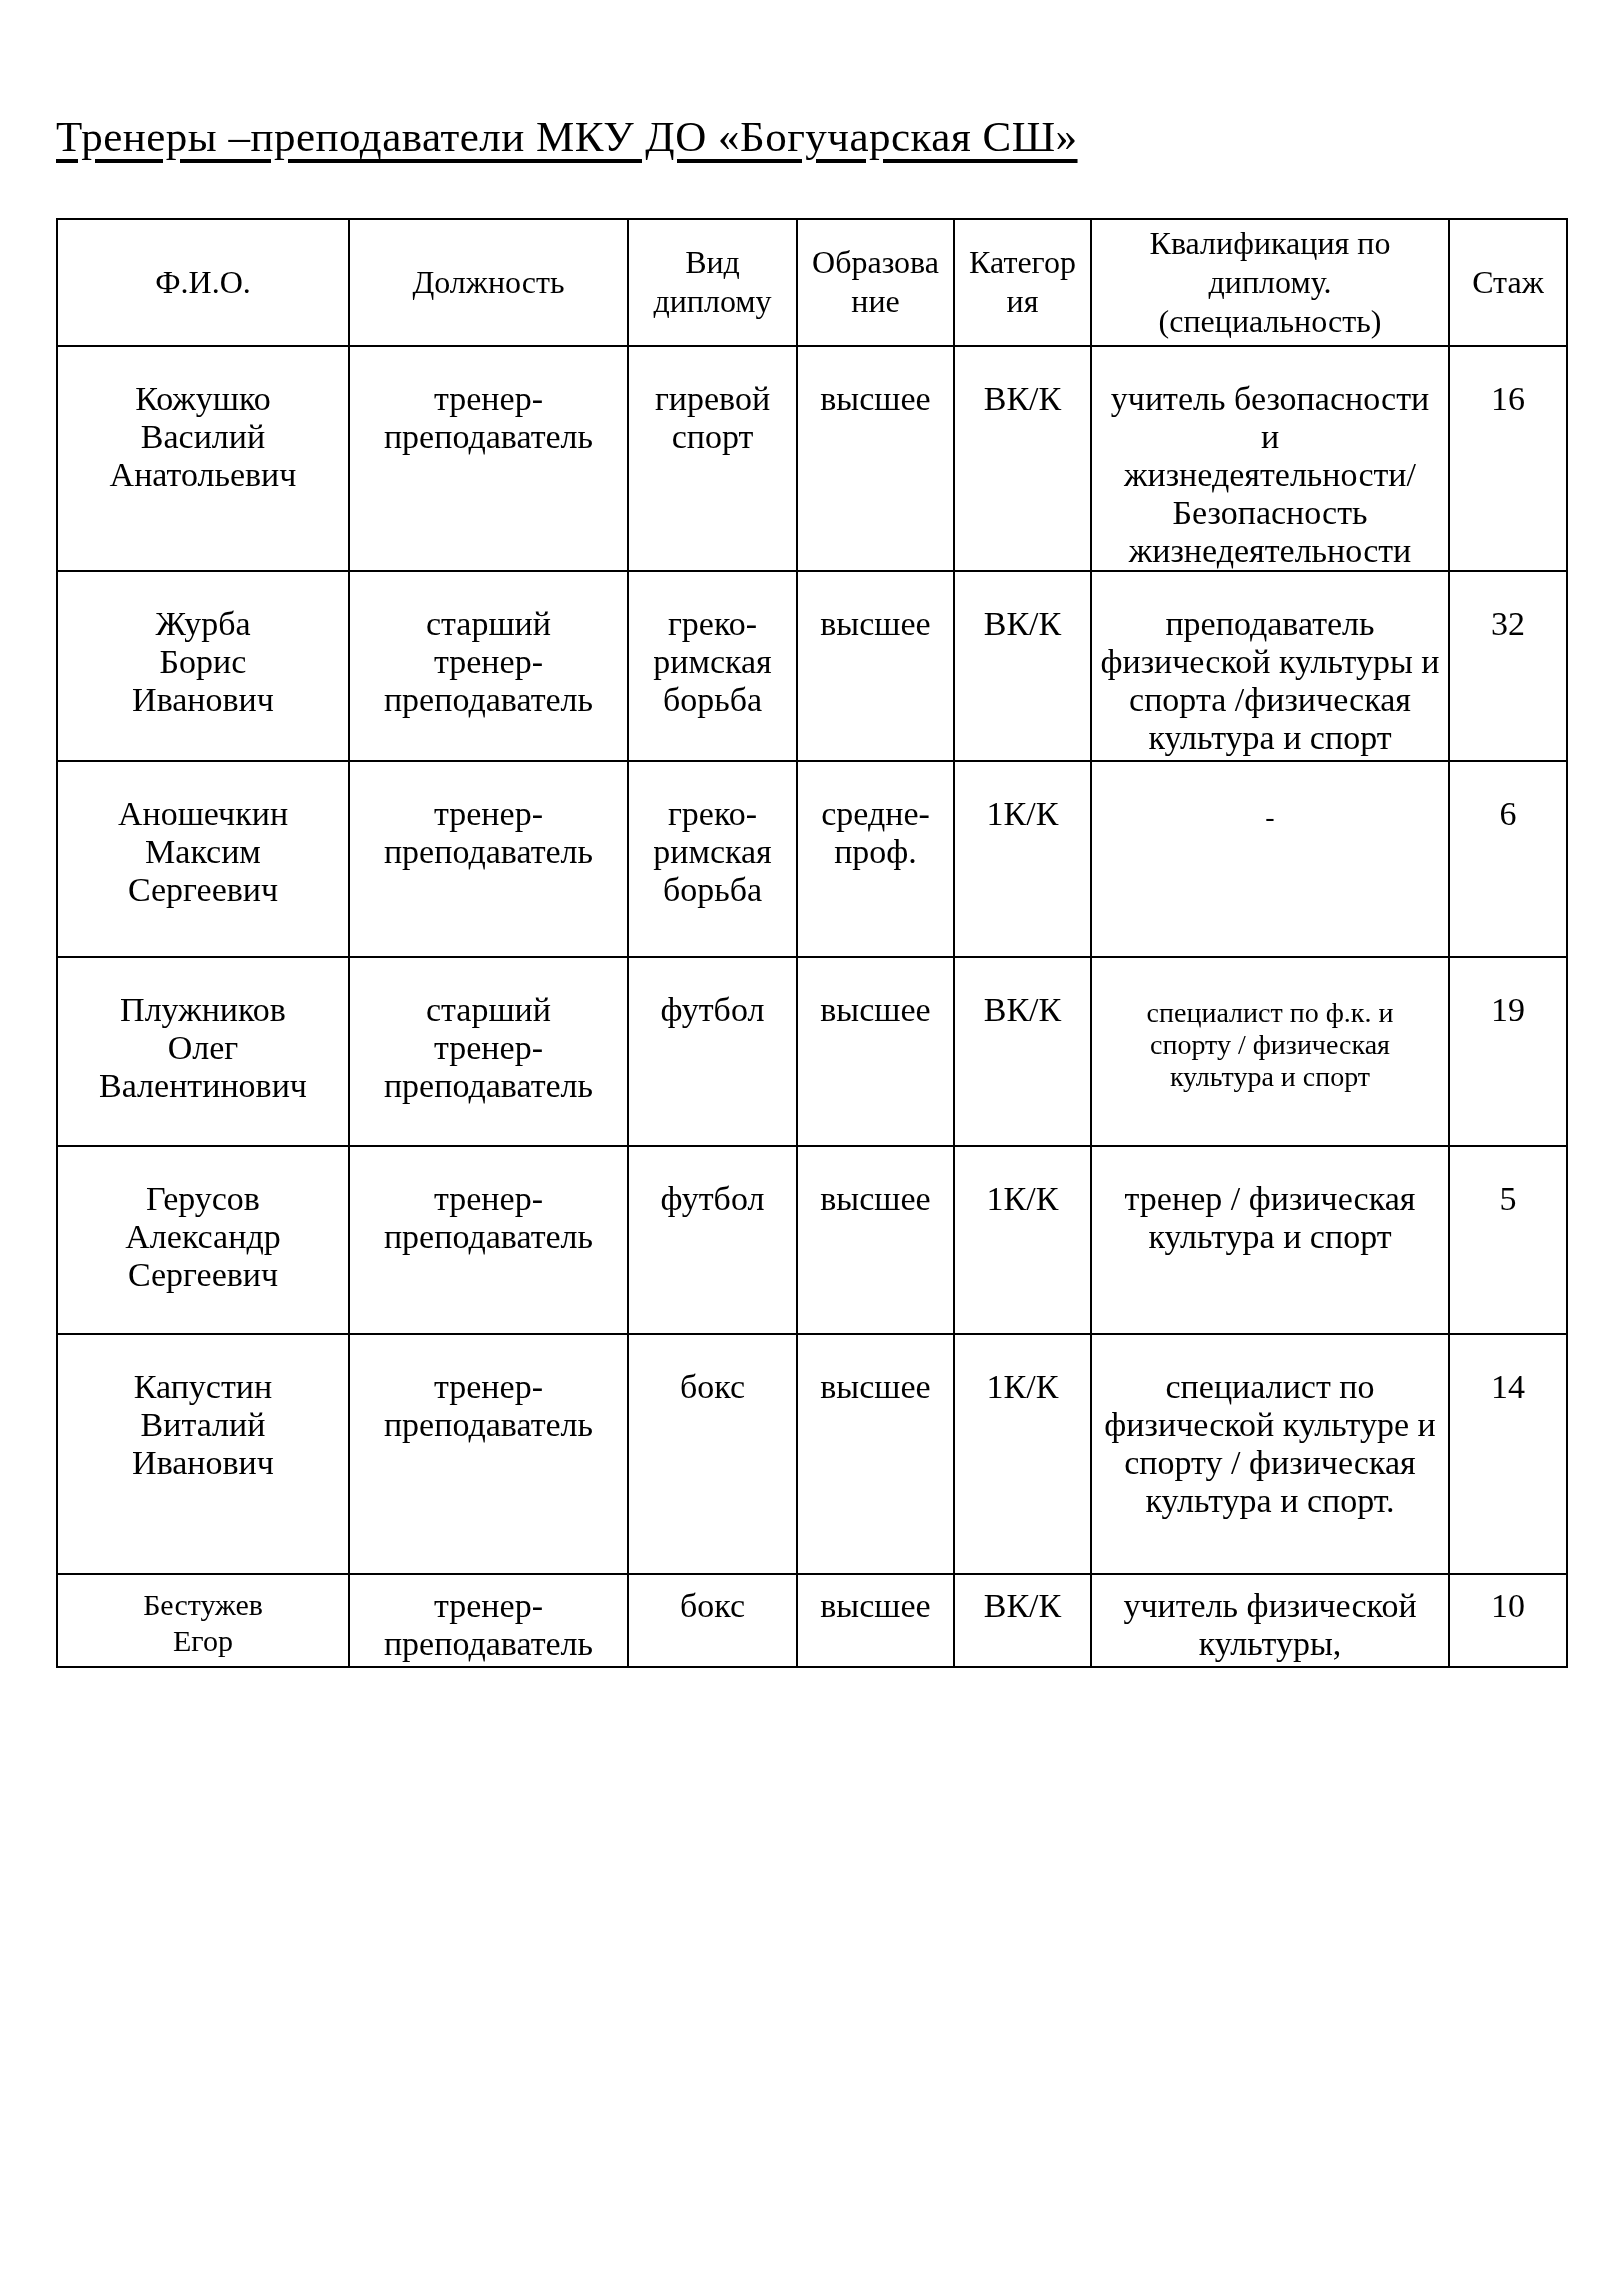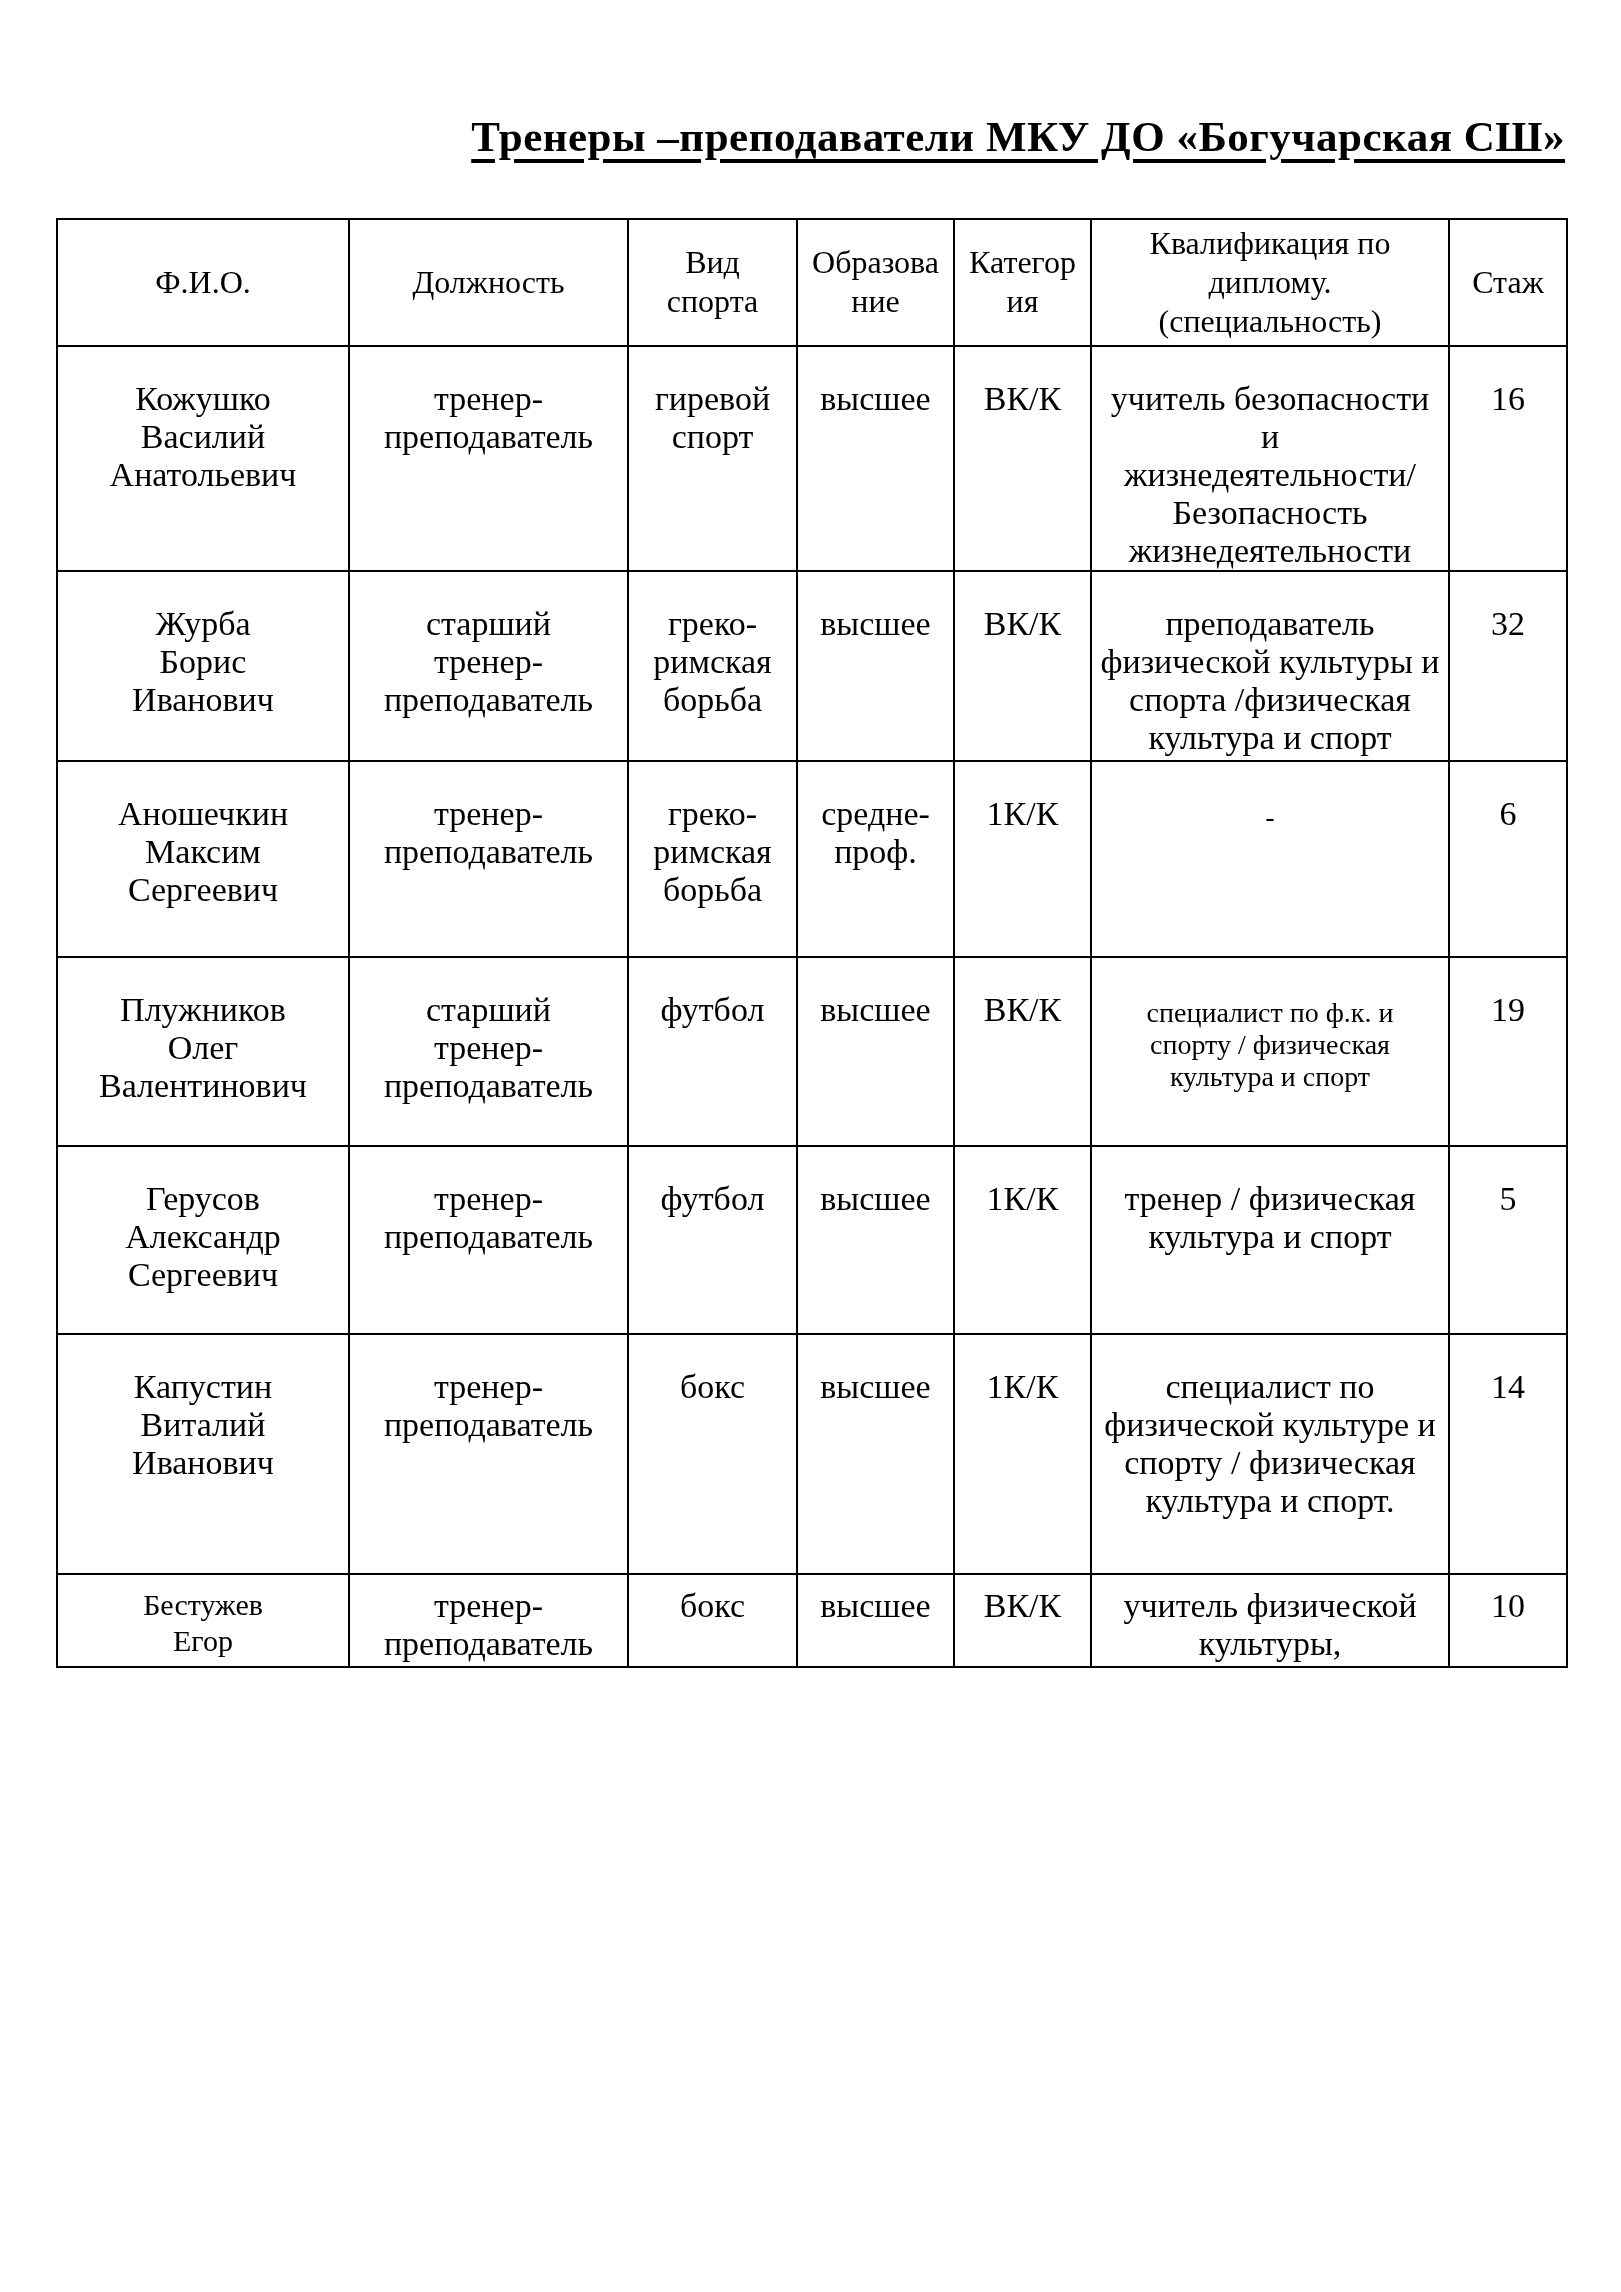--- a/index.html
+++ b/index.html
@@ -14,23 +14,23 @@
     background: #ffffff;
     font-family: "Liberation Serif", "DejaVu Serif", serif;
     color: #000000;
     overflow: hidden;
   }
   .doc-title {
     position: absolute;
     top: 110px;
     left: 56px;
     width: 1509px;
-    text-align: right;
+    text-align: left;
     font-size: 43px;
-    font-weight: bold;
+    font-weight: normal;
     line-height: 1.25;
     text-decoration: underline;
     text-decoration-thickness: 3.9px;
     text-underline-offset: 7.8px;
     letter-spacing: 0.5px;
   }
   table.trainers {
     position: absolute;
     left: 56px;
     top: 218px;
@@ -93,21 +93,21 @@
       <col style="width:157px">
       <col style="width:137px">
       <col style="width:358px">
       <col style="width:118px">
     </colgroup>
     <thead>
       <tr style="height:110px">
         <th>Ф.И.О.</th>
         <th>Должность</th>
         <th>Вид
-спорта</th>
+диплому</th>
         <th>Образова
 ние</th>
         <th>Категор
 ия</th>
         <th>Квалификация по
 диплому.
 (специальность)</th>
         <th>Стаж</th>
       </tr>
     </thead>

